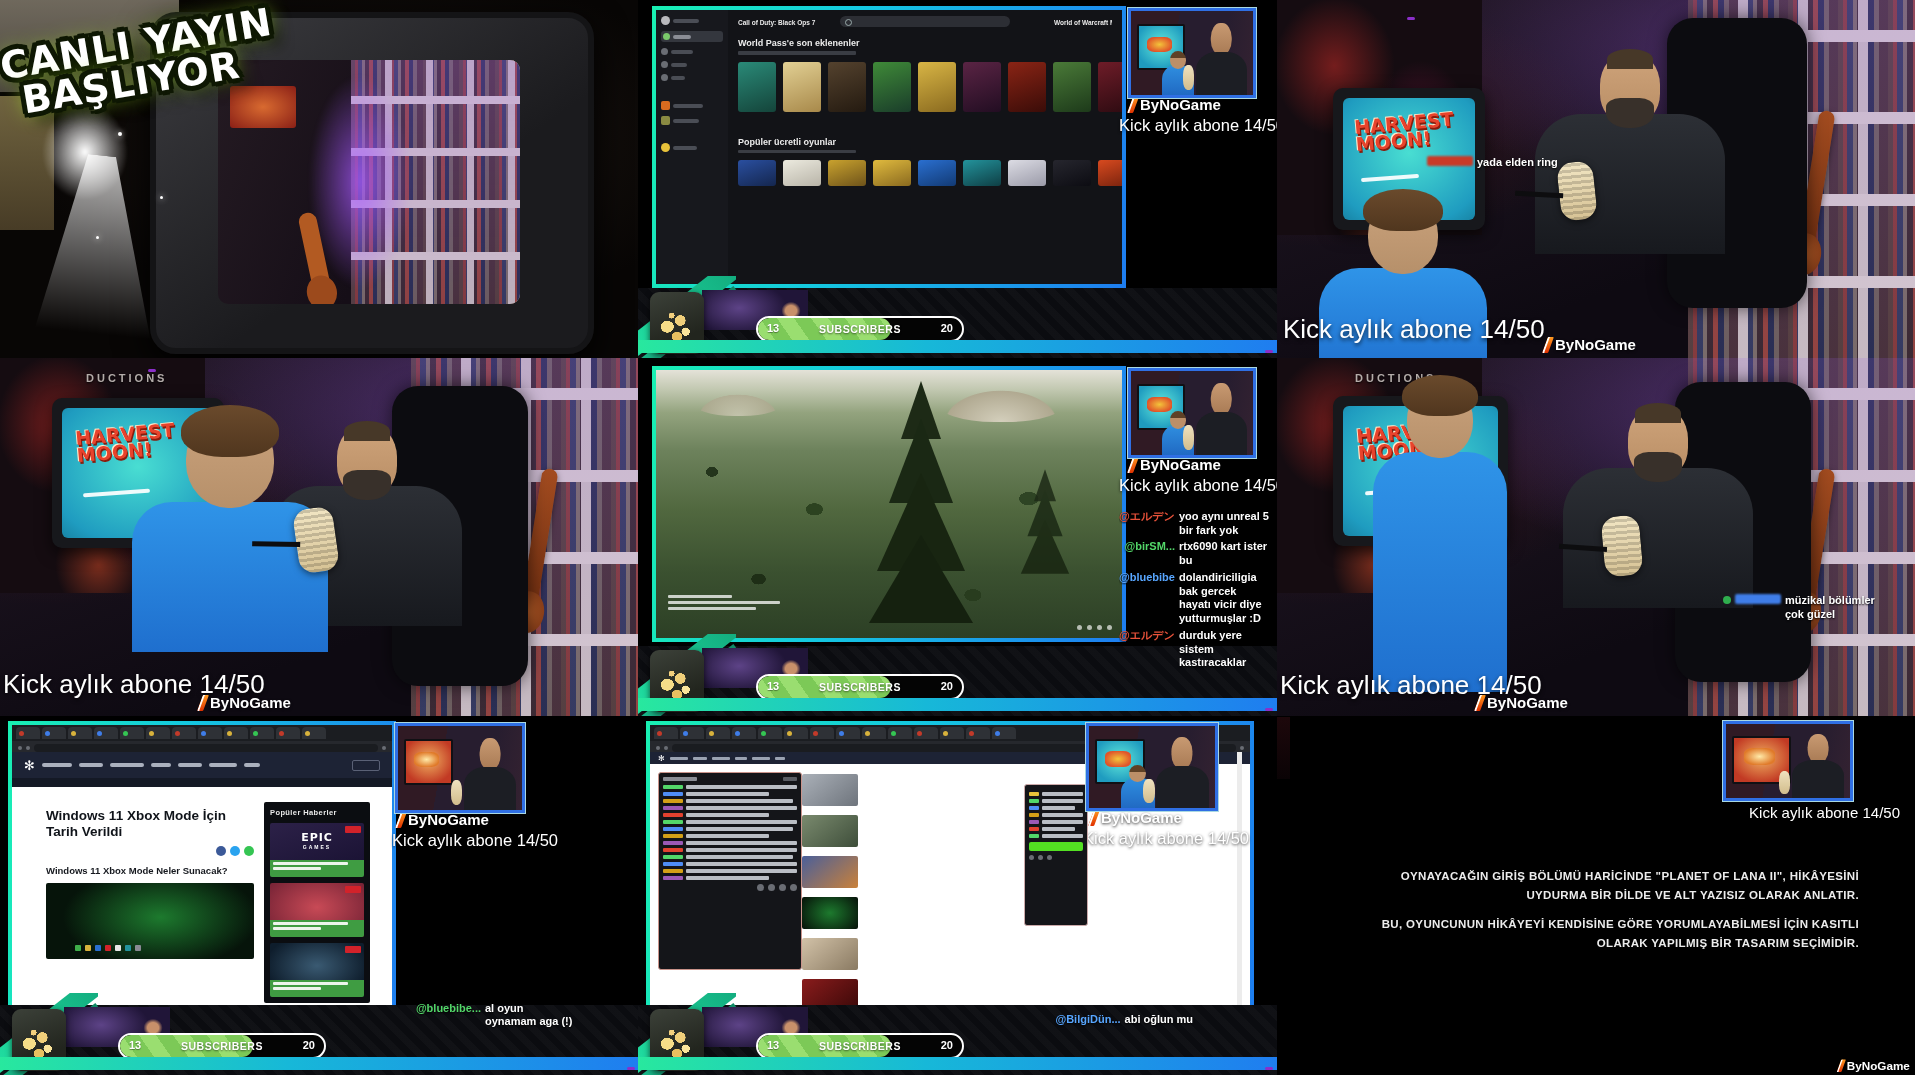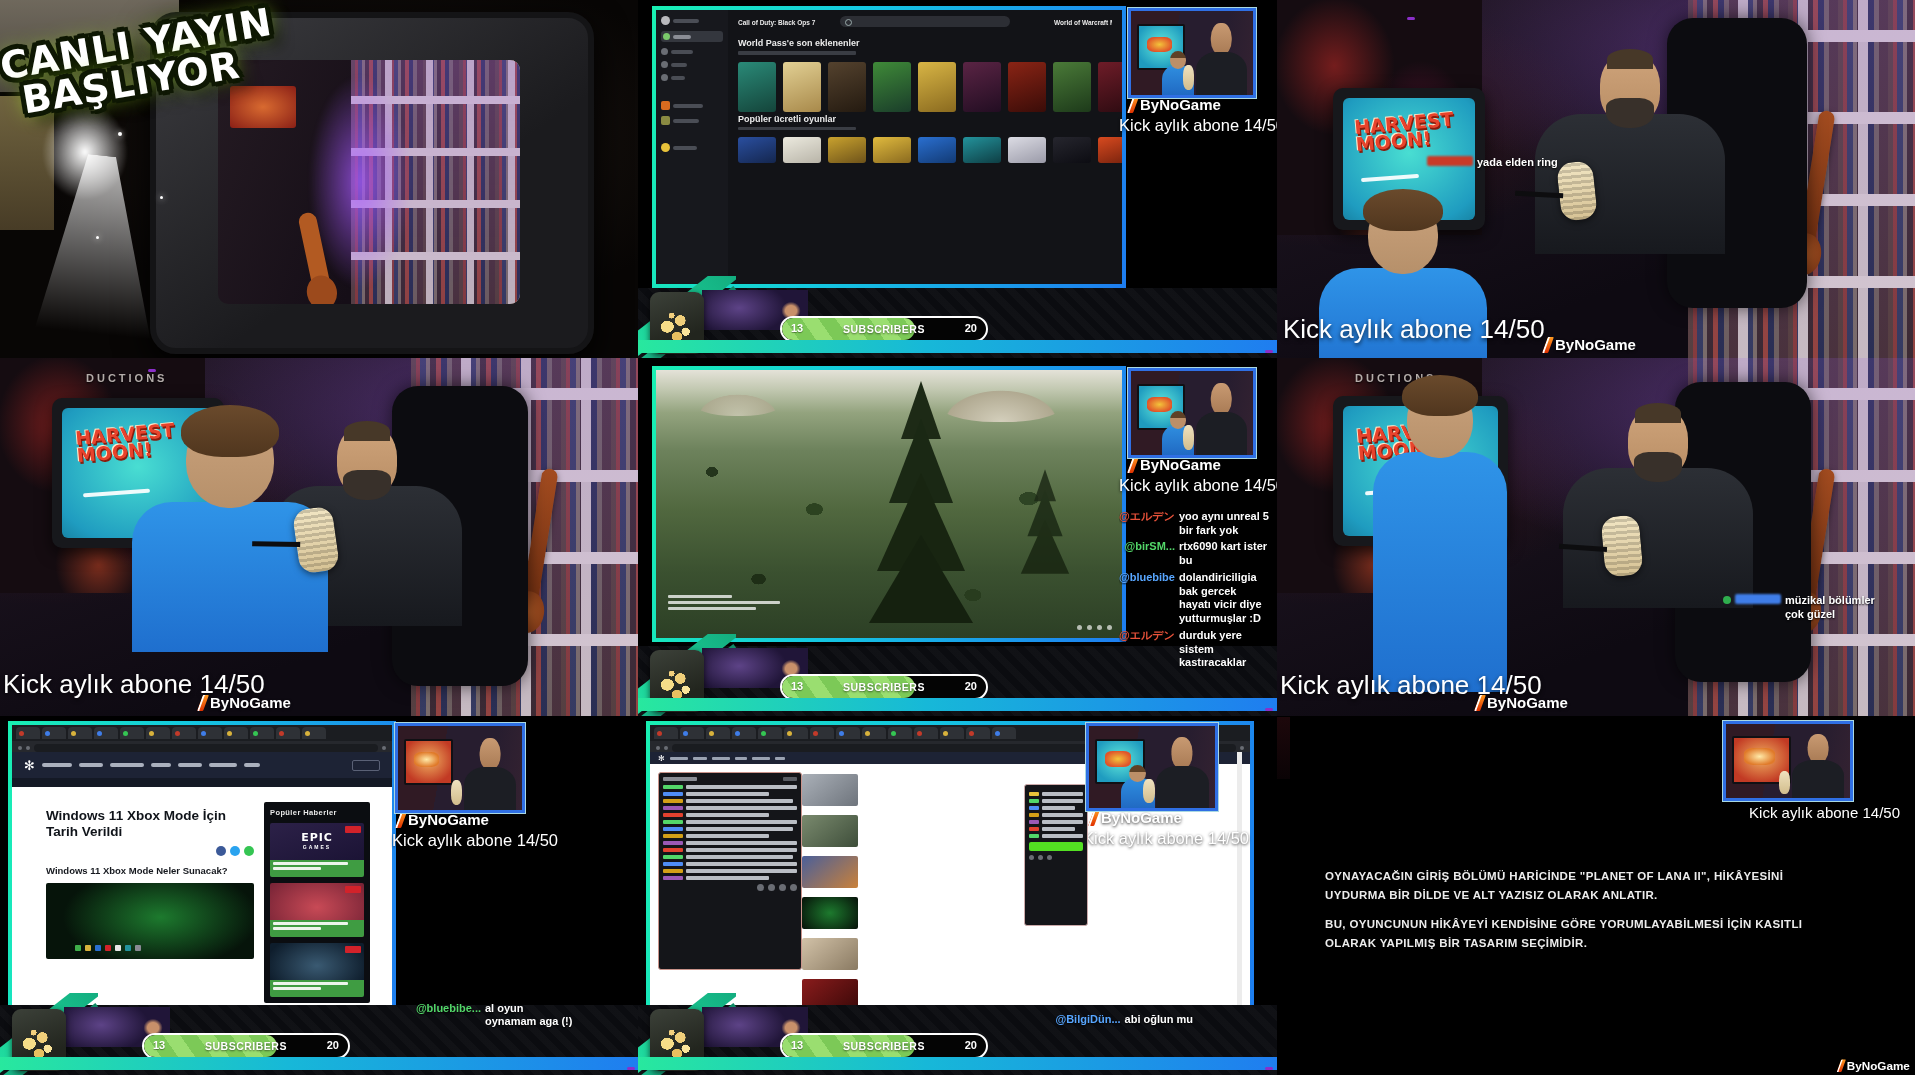--- a/index.html
+++ b/index.html
@@ -41,21 +41,21 @@
   .flowers{position:absolute;left:12px;bottom:4px;width:54px;height:62px;border-radius:9px;box-shadow:0 2px 6px rgba(0,0,0,.65);background:
     radial-gradient(11px 10px at 32% 56%,#f6dd88 58%,transparent 60%),
     radial-gradient(9px 9px at 56% 46%,#f0cf7a 58%,transparent 60%),
     radial-gradient(9px 8px at 50% 72%,#e8c060 58%,transparent 60%),
     radial-gradient(7px 7px at 66% 64%,#fae49a 58%,transparent 60%),
     radial-gradient(5px 5px at 40% 38%,#f3d07e 58%,transparent 60%),
     linear-gradient(160deg,#3c4139,#22251e 70%)}
   .galaxy{position:absolute;left:64px;bottom:28px;width:106px;height:40px;background:
     radial-gradient(16px 15px at 84% 52%,#c8906a 35%,transparent 60%),
     radial-gradient(60% 90% at 35% 45%,#5d4387,#201538 75%),#140f24}
-  .subbar{position:absolute;left:142px;bottom:16px;width:204px;height:22px;border:2px solid #fff;border-radius:13px;background:#040404;overflow:hidden}
+  .subbar{position:absolute;left:118px;bottom:16px;width:204px;height:22px;border:2px solid #fff;border-radius:13px;background:#040404;overflow:hidden}
   .subfill{position:absolute;left:0;top:0;bottom:0;width:65%;border-radius:11px;background:repeating-linear-gradient(55deg,#9ade70 0 14px,#7cc957 14px 28px)}
   .sub-cur{position:absolute;left:9px;top:4px;font:700 11px "Liberation Sans",sans-serif;color:#fff;text-shadow:0 1px 1px rgba(0,0,0,.4)}
   .sub-label{position:absolute;left:0;right:0;top:4.5px;text-align:center;font:700 10.5px "Liberation Sans",sans-serif;color:#fff;letter-spacing:.5px;text-shadow:0 1px 2px rgba(0,0,0,.55)}
   .sub-goal{position:absolute;right:9px;top:4px;font:700 11px "Liberation Sans",sans-serif;color:#fff}
   .gbar{position:absolute;left:0;right:0;bottom:5px;height:13px;background:linear-gradient(90deg,#28e89e,#17b8d8 45%,#1f7df0)}
 
   
   .webcam{position:absolute;border:3px solid #2f6fe4;outline:1px solid #a9d8e2;background:#1a1118;z-index:20}
   .wc{position:absolute;inset:0;overflow:hidden;background:linear-gradient(100deg,#301a24 0 36%,#271d2f 36% 72%,#342231)}
   .wc-tv{position:absolute;left:5%;top:16%;width:36%;height:50%;border:2px solid #101014;border-radius:2px;background:radial-gradient(70% 70% at 50% 45%,#62e8da,#1f9cc0 82%)}
@@ -237,21 +237,21 @@
   .pine .t2{top:38px;border-width:0 32px 84px 32px;border-bottom-color:#1a2814}
   .pine .t3{top:92px;border-width:0 44px 98px 44px;border-bottom-color:#182511}
   .pine .t4{top:154px;border-width:0 52px 88px 52px;border-bottom-color:#15210f}
   .vnote{position:absolute;left:12px;bottom:28px}
   .vnote i{display:block;height:3px;background:rgba(255,255,255,.75);border-radius:1px}
   .vnote i+i{margin-top:3px}
   .vicons{position:absolute;right:10px;bottom:8px;display:flex;gap:5px}
   .vicons i{width:5px;height:5px;border-radius:50%;background:rgba(255,255,255,.65)}
 
   
-  .outro{position:absolute;left:48px;top:150px;width:514px;text-align:left;color:#ececec;font:700 11.5px/1.65 "Liberation Sans",sans-serif;letter-spacing:.35px}
+  .outro{position:absolute;left:68px;top:150px;width:514px;text-align:right;color:#ececec;font:700 11.5px/1.65 "Liberation Sans",sans-serif;letter-spacing:.35px}
   .outro p{margin:0}
   .outro p+p{margin-top:10px}
   .sliver{position:absolute;left:0;top:0;width:13px;height:62px;opacity:.5;background:linear-gradient(180deg,#3a1016,#14060a)}
 </style>
 </head>
 <body>
 
 <div class="cell" style="left:0;top:0">
   <div class="c1bg">
     <div class="prop-tl"></div>
@@ -329,21 +329,21 @@
               <div class="tile"><div class="tile-art" style="background: linear-gradient(160deg, rgb(42, 138, 120), rgb(20, 68, 58));"></div><i class="tb"></i><i class="tb w2"></i></div>
               <div class="tile"><div class="tile-art" style="background: linear-gradient(160deg, rgb(226, 208, 148), rgb(168, 137, 74));"></div><i class="tb"></i><i class="tb w2"></i></div>
               <div class="tile"><div class="tile-art" style="background: linear-gradient(160deg, rgb(84, 66, 46), rgb(36, 26, 16));"></div><i class="tb"></i><i class="tb w2"></i></div>
               <div class="tile"><div class="tile-art" style="background: linear-gradient(160deg, rgb(63, 138, 56), rgb(26, 61, 42));"></div><i class="tb"></i><i class="tb w2"></i></div>
               <div class="tile"><div class="tile-art" style="background: linear-gradient(160deg, rgb(216, 181, 69), rgb(138, 106, 31));"></div><i class="tb"></i><i class="tb w2"></i></div>
               <div class="tile"><div class="tile-art" style="background: linear-gradient(160deg, rgb(90, 36, 68), rgb(34, 13, 34));"></div><i class="tb"></i><i class="tb w2"></i></div>
               <div class="tile"><div class="tile-art" style="background: linear-gradient(160deg, rgb(138, 36, 21), rgb(58, 12, 8));"></div><i class="tb"></i><i class="tb w2"></i></div>
               <div class="tile"><div class="tile-art" style="background: linear-gradient(160deg, rgb(74, 122, 56), rgb(29, 58, 26));"></div><i class="tb"></i><i class="tb w2"></i></div>
               <div class="tile"><div class="tile-art" style="background: linear-gradient(160deg, rgb(110, 28, 40), rgb(42, 10, 16));"></div><i class="tb"></i><i class="tb w2"></i></div>
             </div>
-          <div class="xsec" style="margin-top:2px">Popüler ücretli oyunlar</div>
+          <div class="xsec" style="margin-top:25px">Popüler ücretli oyunlar</div>
           <div class="xsec-sub"></div>
           <div class="tiles">
               <div class="tile">
                 <div class="tile-art short" style="background: linear-gradient(160deg, rgb(42, 79, 160), rgb(20, 38, 78));"></div>
               </div>
               <div class="tile">
                 <div class="tile-art short" style="background: linear-gradient(160deg, rgb(236, 234, 223), rgb(184, 180, 168));"></div>
               </div>
               <div class="tile">
                 <div class="tile-art short" style="background: linear-gradient(160deg, rgb(201, 162, 46), rgb(110, 83, 26));"></div>

